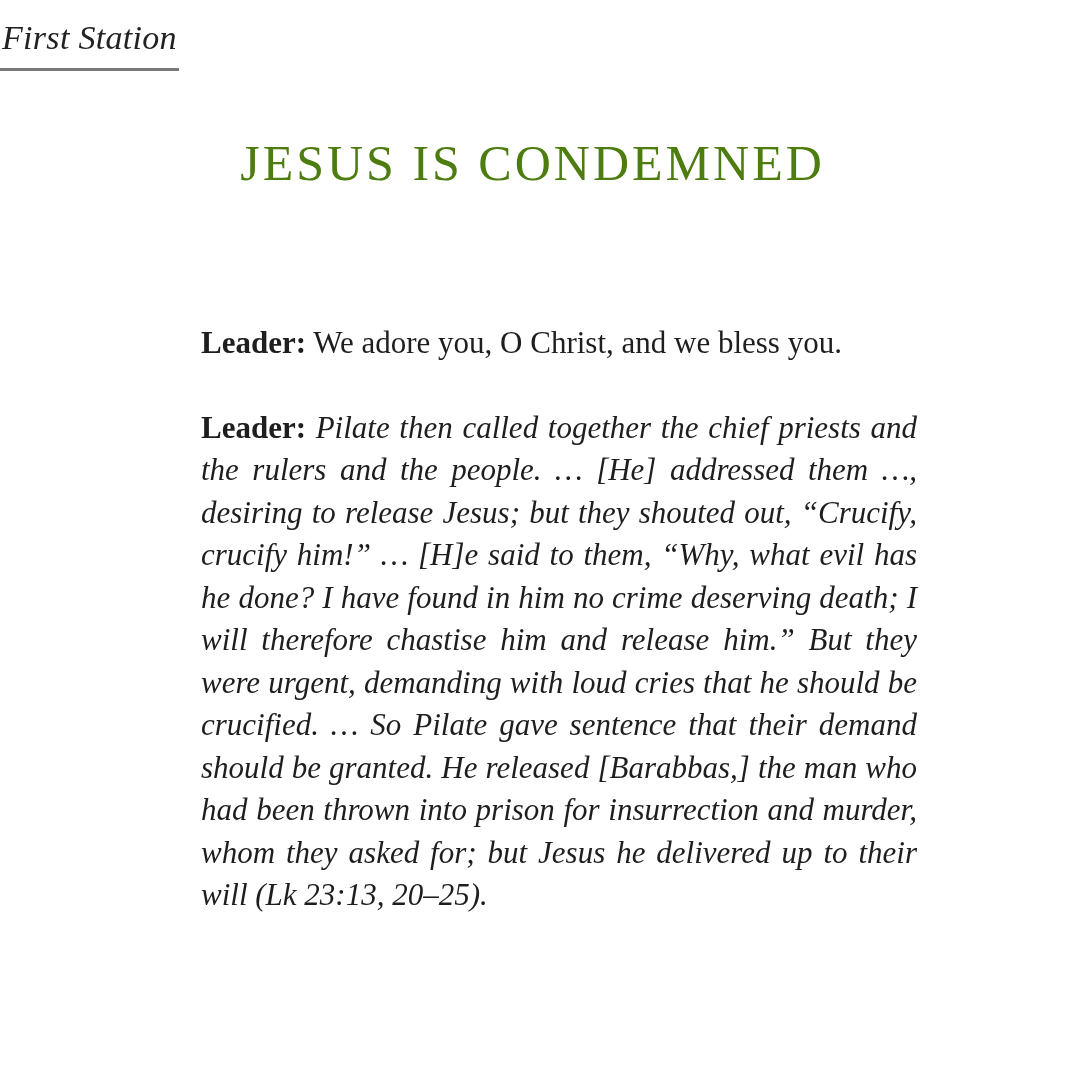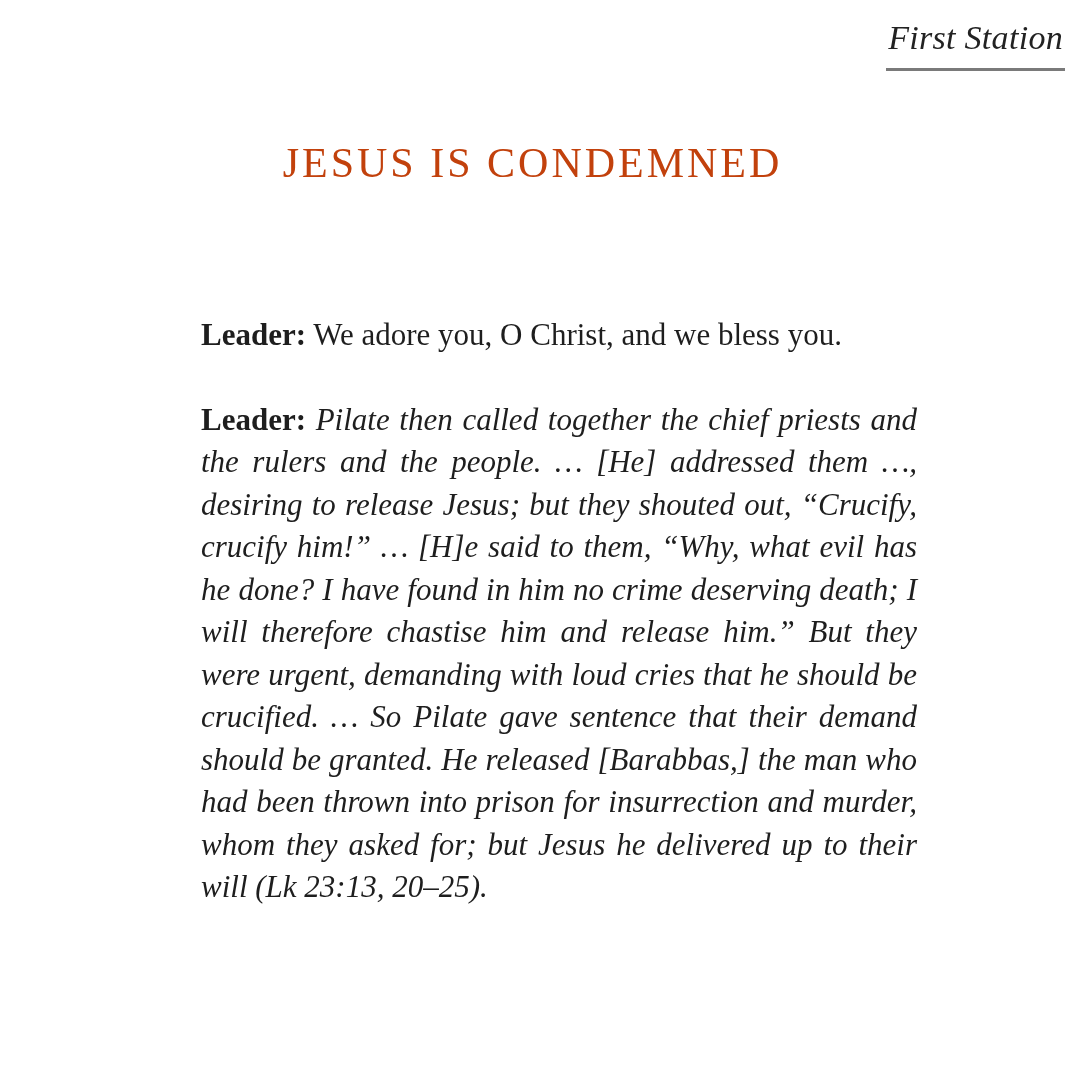--- a/index.html
+++ b/index.html
@@ -13,57 +13,57 @@
       position: relative;
       overflow: hidden;
       color: #1e1e1e;
       font-family: "Liberation Serif", "DejaVu Serif", serif;
     }
     .station-header {
       position: absolute;
       left: 0;
       right: 0;
       top: 14px;
-      text-align: right;
+      text-align: left;
     }
     .station-label {
       display: inline-block;
       font-style: italic;
       font-size: 34px;
       line-height: 48px;
       color: #222;
       padding: 0 2px 6px 2px;
       border-bottom: 3px solid #7a7a7a;
       letter-spacing: 0.3px;
     }
     .station-title {
       position: absolute;
       left: 0;
       right: 0;
       top: 136px;
       text-align: center;
-      font-size: 42px;
+      font-size: 50px;
       line-height: 55px;
       letter-spacing: 3px;
       font-weight: normal;
-      color: #c2410c;
+      color: #4d7c0f;
       margin: 0;
     }
     .station-title span { display: block; }
     .content {
       position: absolute;
       left: 201px;
       width: 716px;
       top: 314px;
       font-size: 31px;
       line-height: 42.5px;
       color: #1e1e1e;
     }
     .para {
-      margin: 0 0 42px 0;
+      margin: 8px 0 42px 0;
       text-align: justify;
     }
     .para .speaker {
       font-weight: bold;
     }
     .para .reading {
       font-style: italic;
     }
     .para.last {
       margin-bottom: 0;

